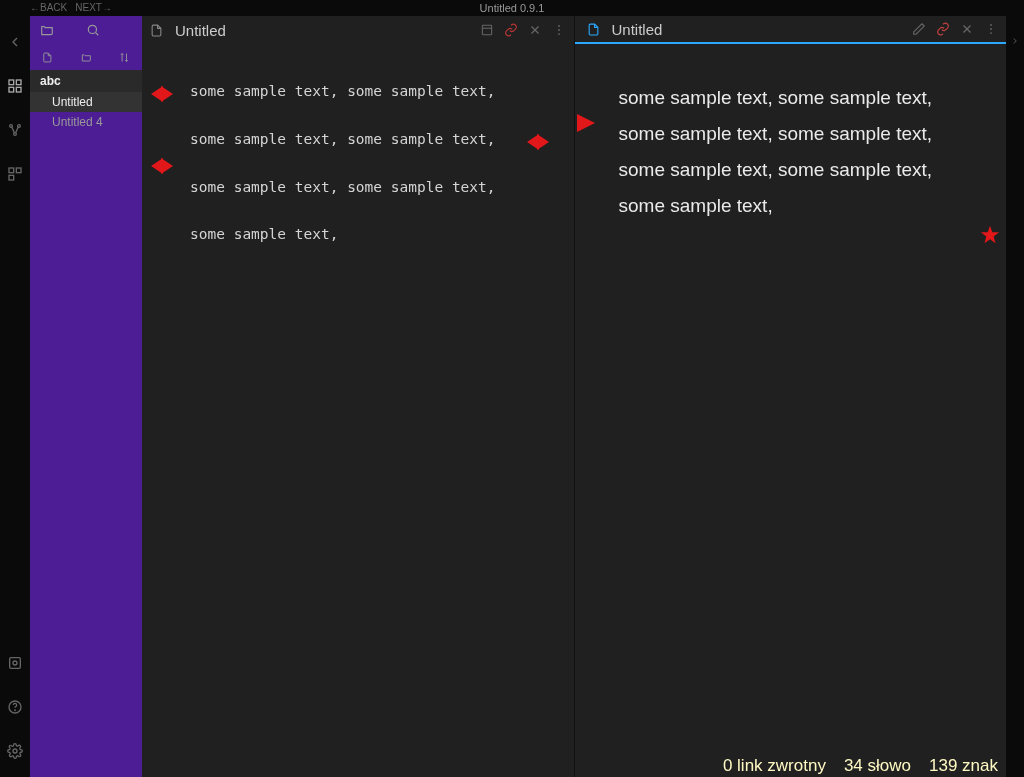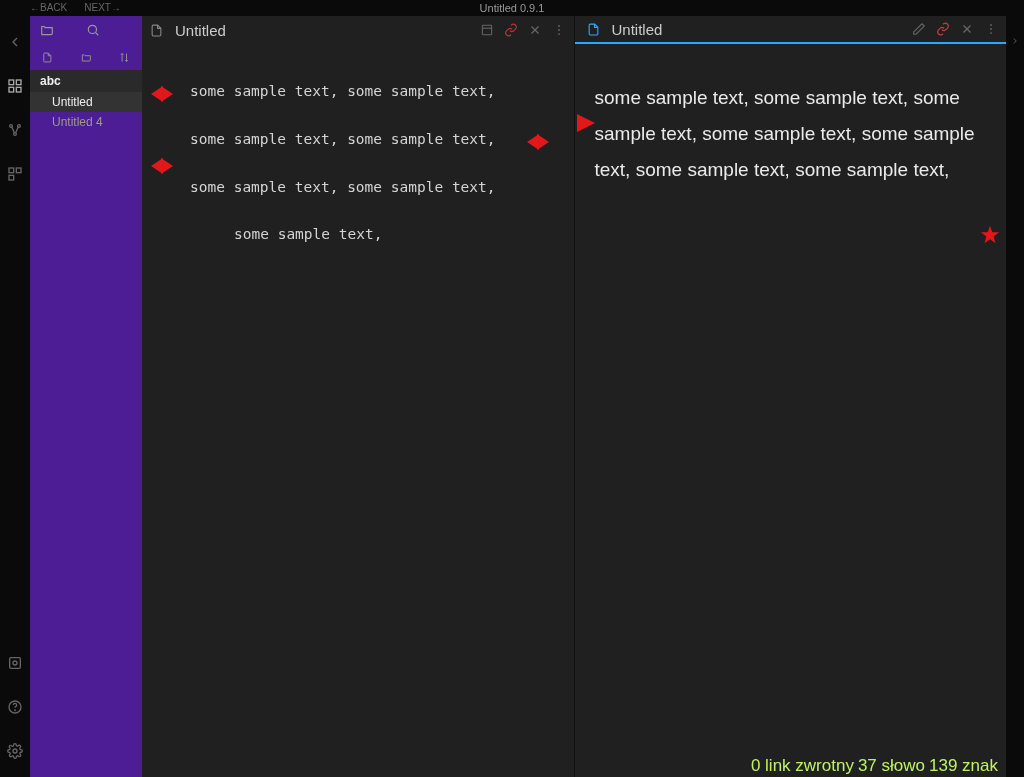--- a/index.html
+++ b/index.html
@@ -1,20 +1,20 @@
 <!DOCTYPE html>
 <html><head>
 <meta charset="utf-8">
 <style>
   * { box-sizing: border-box; margin: 0; padding: 0; }
   html, body { width: 1024px; height: 777px; overflow: hidden; background: #0a0a0a; font-family: -apple-system, BlinkMacSystemFont, "Segoe UI", sans-serif; color: #dcddde; }
   .app { display: flex; flex-direction: column; width: 100%; height: 100%; }
 
   .titlebar { height: 16px; display: flex; align-items: center; justify-content: center; font-size: 11px; color: #999; background: #0a0a0a; position: relative; }
-  .titlebar .nav { position: absolute; left: 30px; top: 2px; font-size: 10px; color: #666; display: flex; gap: 17px; }
+  .titlebar .nav { position: absolute; left: 30px; top: 2px; font-size: 10px; color: #666; display: flex; gap: 8px; }
   .titlebar .nav span { cursor: pointer; }
 
   .main-area { flex: 1; display: flex; min-height: 0; }
 
   
   .ribbon-left { width: 30px; background: #0a0a0a; display: flex; flex-direction: column; align-items: center; padding-top: 18px; gap: 28px; }
   .ribbon-left .spacer { flex: 1; }
   .ribbon-icon { width: 16px; height: 16px; color: #666; cursor: pointer; display: flex; align-items: center; justify-content: center; }
   .ribbon-icon.active { color: #aaa; }
   .ribbon-icon.bottom { margin-bottom: 18px; }
@@ -41,21 +41,21 @@
   .pane-header .hicon.link { color: #b53535; }
   .pane-header .hicon.pin-blue { color: #2aa9ff; }
   .pane-header .hicon.pen-red { color: #c04040; }
 
   .pane.preview .pane-header { border-bottom: 2px solid #2aa9ff; }
 
   .pane-body { flex: 1; overflow: hidden; position: relative; }
 
   .editor-content { padding: 12px 10px 10px 48px; font-family: ui-monospace, Menlo, Consolas, monospace; font-size: 14.5px; line-height: 1.65; color: #d4d4d4; white-space: pre-wrap; }
 
-  .preview-content { padding: 36px 28px 10px 20px; font-size: 19px; line-height: 1.9; color: #eaeaea; }
+  .preview-content { padding: 36px 28px 10px 44px; font-size: 19px; line-height: 1.9; color: #eaeaea; }
 
   
   .ribbon-right { width: 18px; background: #0a0a0a; display: flex; align-items: flex-start; justify-content: center; padding-top: 20px; }
   .ribbon-right .chev { color: #666; width: 10px; height: 10px; cursor: pointer; }
 
   
   .arrow { position: absolute; width: 0; height: 0; }
   .arrow.right::before {
     content: ""; position: absolute; left: -9px; top: -8px;
     border-top: 8px solid transparent; border-bottom: 8px solid transparent; border-right: 12px solid #e1171a;
@@ -65,21 +65,21 @@
     border-top: 8px solid transparent; border-bottom: 8px solid transparent; border-left: 12px solid #e1171a;
   }
   .arrow.single-right {
     border-top: 9px solid transparent; border-bottom: 9px solid transparent; border-left: 18px solid #e1171a;
   }
   .star {
     position: absolute; width: 22px; height: 22px; color: #e1171a;
   }
 
   
-  .status-bar { position: absolute; bottom: 0; right: 8px; height: 22px; display: flex; align-items: center; gap: 4px; font-size: 17px; color: #bef264; }
+  .status-bar { position: absolute; bottom: 0; right: 8px; height: 22px; display: flex; align-items: center; gap: 18px; font-size: 17px; color: #fef9c3; }
   .status-bar span { cursor: default; }
 
   svg { width: 100%; height: 100%; display: block; }
 </style>
 </head>
 <body>
 
 <div class="app">
   <div class="titlebar">
     <div class="nav">
@@ -215,21 +215,21 @@
                 <circle cx="12" cy="12" r="1.6"></circle>
                 <circle cx="12" cy="19" r="1.6"></circle>
               </svg>
           </div>
         </div>
         <div class="pane-body">
           <div class="editor-content">
 <span style="display: block;">some sample text, some sample text,</span>
 <span style="display: block;">some sample text, some sample text,</span>
 <span style="display: block;">some sample text, some sample text,</span>
-<span style="display: block; margin-left: 44px;">some sample text,</span></div>
+<span style="display: block;">some sample text,</span></div>
 
           <div class="arrow right" style="left:18px; top:50px;"></div>
           <div class="arrow right" style="left:394px; top:98px;"></div>
           <div class="arrow right" style="left:18px; top:122px;"></div>
         </div>
       </div>
 
       <div class="pane preview">
         <div class="pane-header">
           <div class="doc-icon hicon pin-blue" style="width:13px;height:13px;">
@@ -270,21 +270,21 @@
           <div class="arrow single-right" style="left:2px; top:70px;"></div>
           <div class="star" style="left:404px; top:180px;">
             <svg viewBox="0 0 24 24" fill="currentColor">
                 <polygon points="12,2 14.5,9 22,9 16,13.5 18,21 12,16.5 6,21 8,13.5 2,9 9.5,9"></polygon>
               </svg>
           </div>
         </div>
 
         <div class="status-bar">
           <span>0 link zwrotny</span>
-          <span>37 słowo</span>
+          <span>34 słowo</span>
           <span>139 znak</span>
         </div>
       </div>
 
     </div>
 
     <div class="ribbon-right">
       <div class="chev">
         <svg viewBox="0 0 24 24" fill="none" stroke="currentColor" stroke-width="2">
             <polyline points="9 18 15 12 9 6"></polyline>

